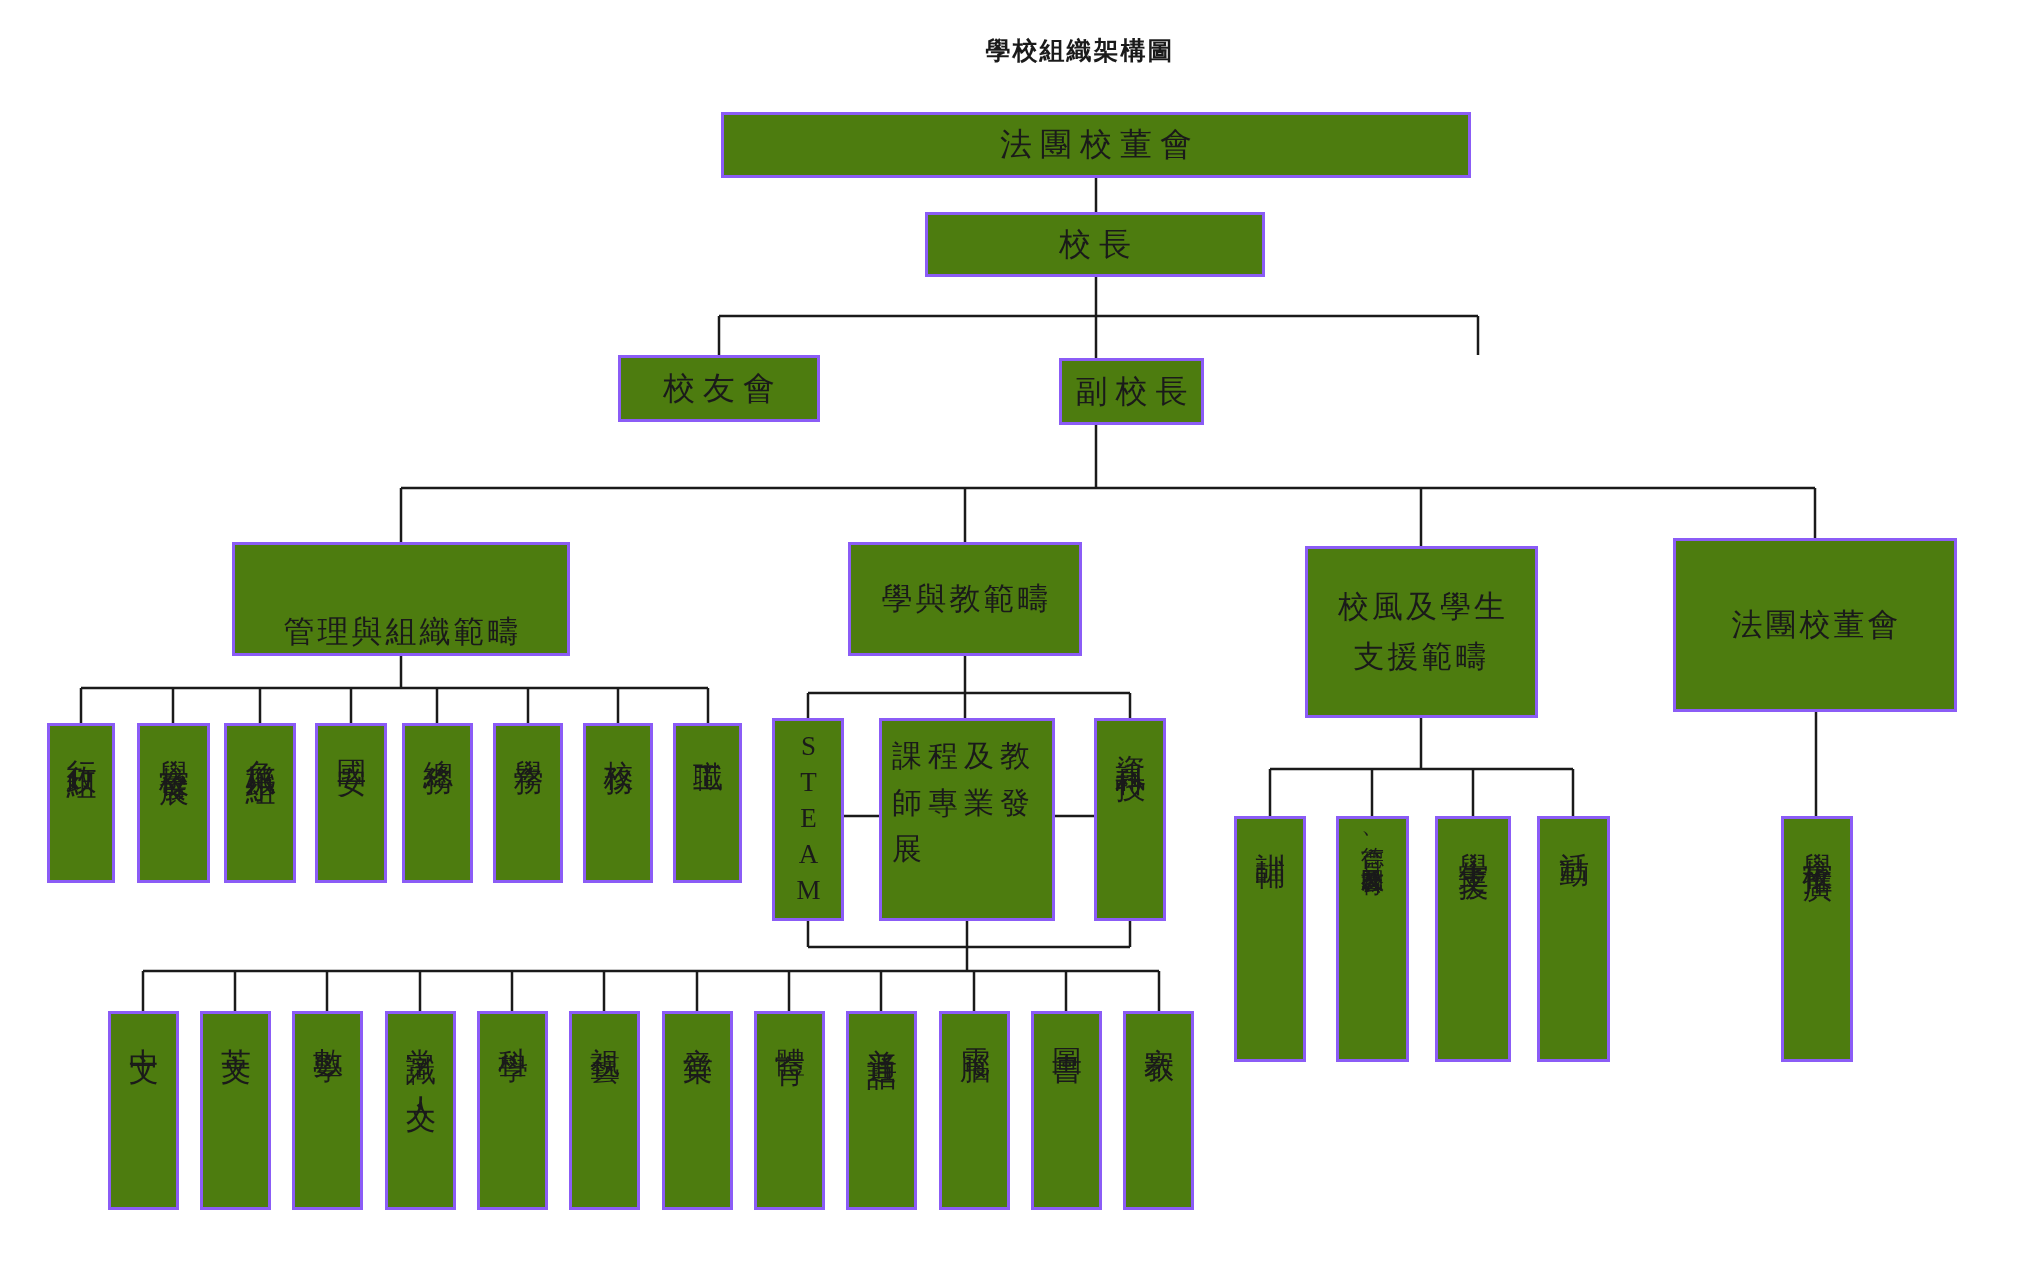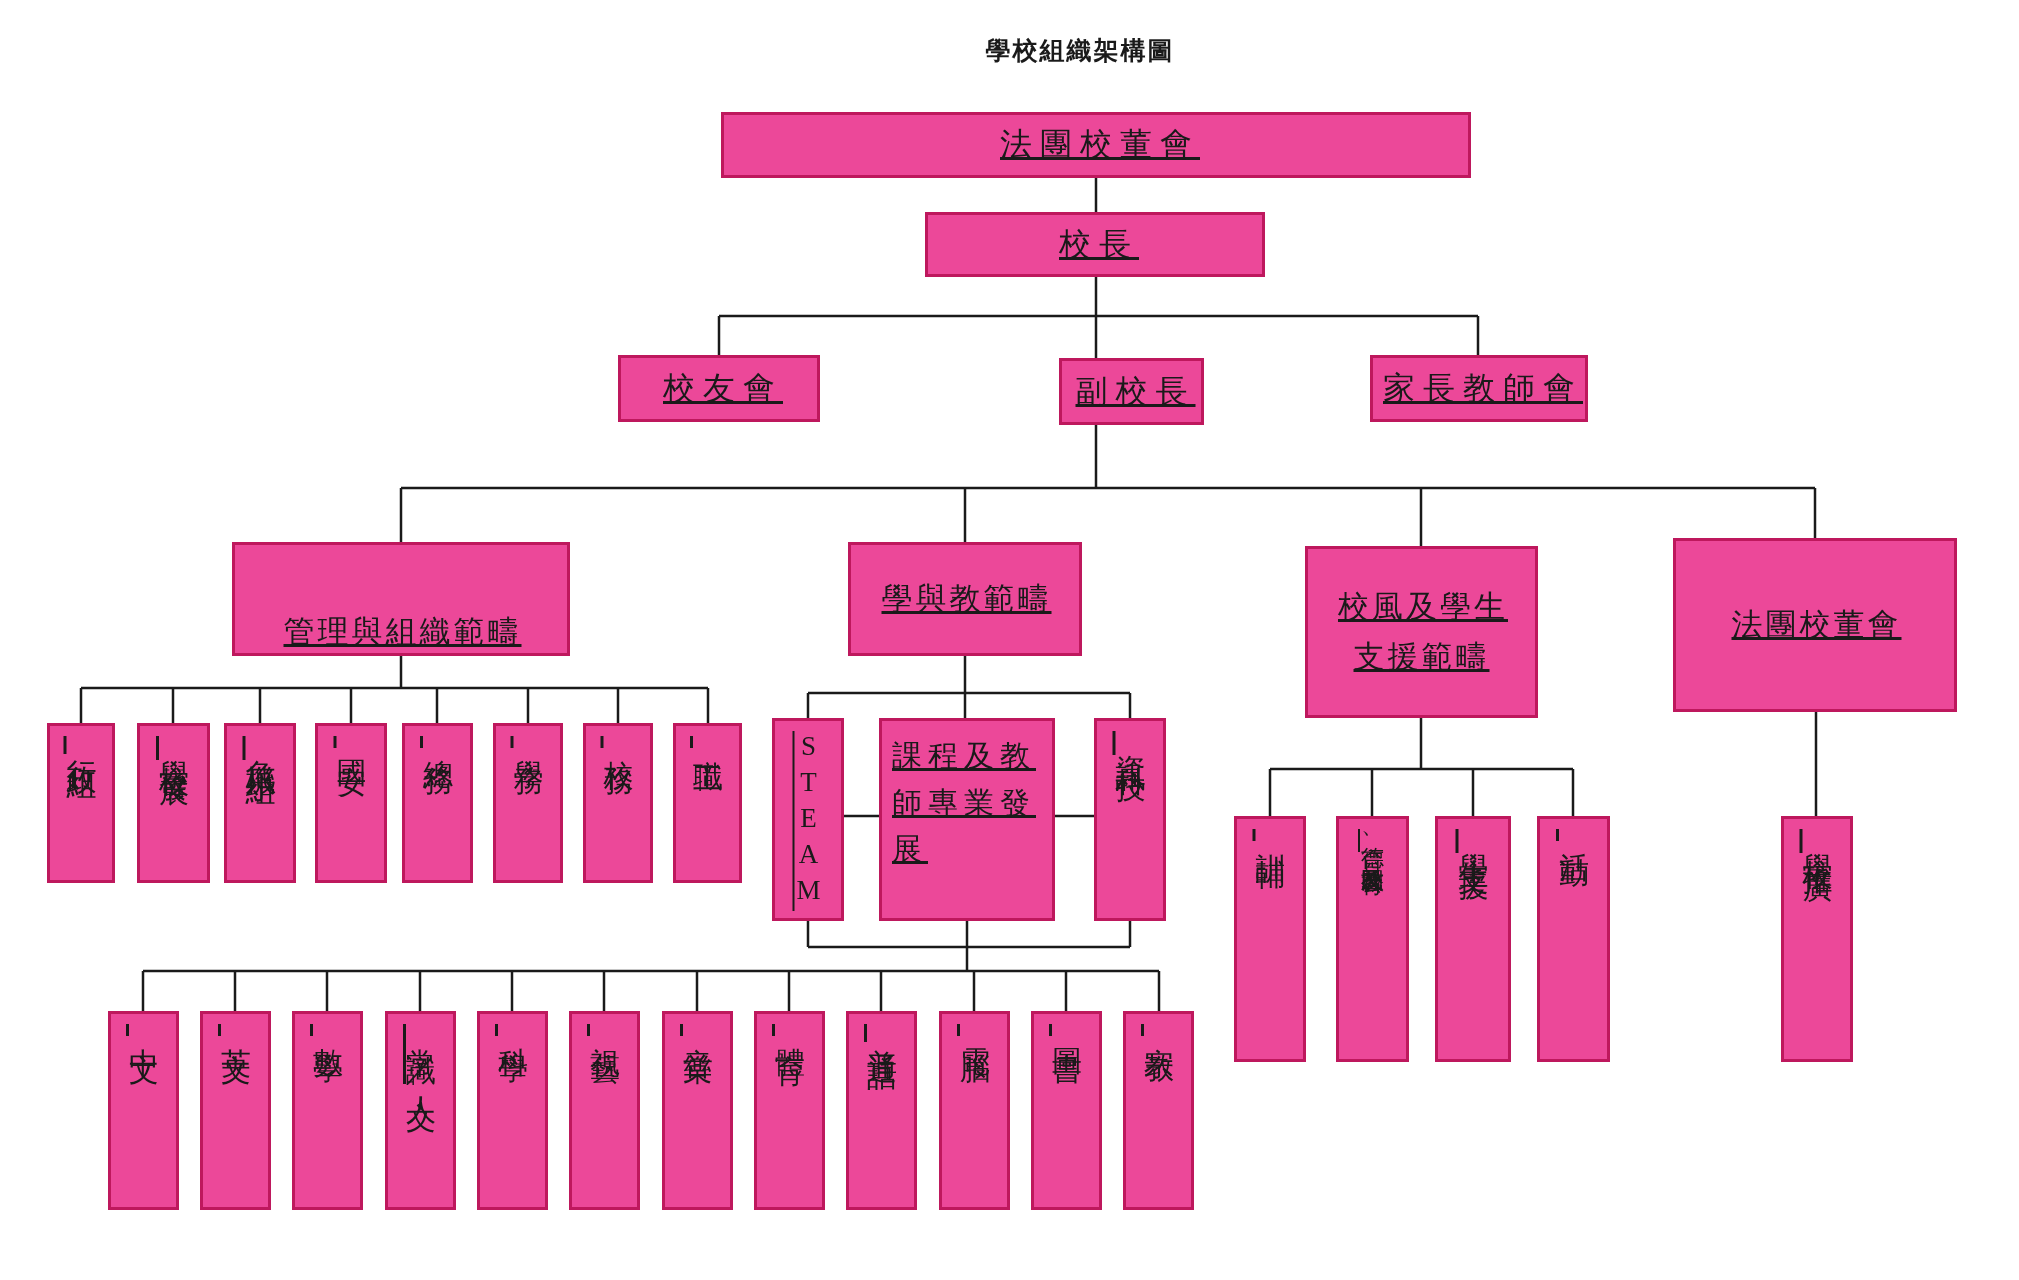--- a/index.html
+++ b/index.html
@@ -7,25 +7,24 @@
     position:relative;
     width:2019px;height:1280px;
     background:#ffffff;
     font-family:"Liberation Serif","DejaVu Serif",serif;
     color:#1a1a1a;
     overflow:hidden;
   }
   #lines{position:absolute;left:0;top:0;z-index:0;}
   .box{
     position:absolute;
-    background:#ec4899;
-    border:3px solid #be185d;
+    background:#4d7c0f;
+    border:3px solid #8b5cf6;
     box-sizing:border-box;
     z-index:1;
-    text-decoration:underline;
   }
   
   .hbox{display:flex;align-items:center;justify-content:center;text-align:center;}
   .hbox .lbl{font-size:32px;letter-spacing:8px;text-indent:8px;white-space:nowrap;}
   .hbox.domain .lbl{font-size:31px;letter-spacing:3px;text-indent:3px;}
   .hbox.wrap2 .lbl{white-space:normal;width:182px;line-height:1.6;}
   
   .vbox{display:flex;justify-content:center;align-items:flex-start;padding-top:10px;}
   .vbox .lbl{
     writing-mode:vertical-rl;
@@ -124,23 +123,20 @@
   <div class="box hbox" style="left:618px;top:355px;width:202px;height:67px;">
     <span class="lbl">校友會</span>
   </div>
 
   <div class="box hbox" style="left:925px;top:212px;width:340px;height:65px;">
     <span class="lbl">校長</span>
   </div>
   <div class="box hbox" style="left:1023px;top:358px;width:145px;height:67px;margin-left:36px;">
     <span class="lbl">副校長</span>
   </div>
-  <div class="box hbox" style="left:1370px;top:355px;width:218px;height:67px;">
-    <span class="lbl">家長教師會</span>
-  </div>
 
   <div class="box hbox domain" style="left:232px;top:542px;width:338px;height:114px;align-items:flex-end;">
     <span class="lbl">管理與組織範疇</span>
   </div>
   <div class="box hbox domain wrap2" style="left:1305px;top:546px;width:233px;height:172px;">
     <span class="lbl">校風及學生支援範疇</span>
   </div>
   <div class="box hbox domain" style="left:848px;top:542px;width:234px;height:114px;">
     <span class="lbl">學與教範疇</span>
   </div>

